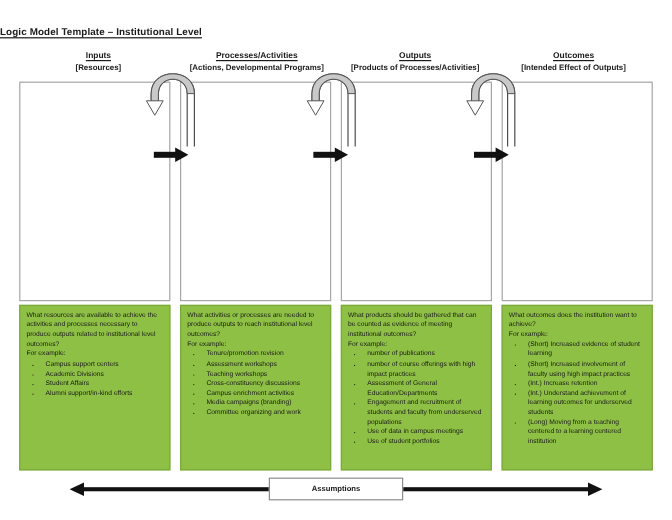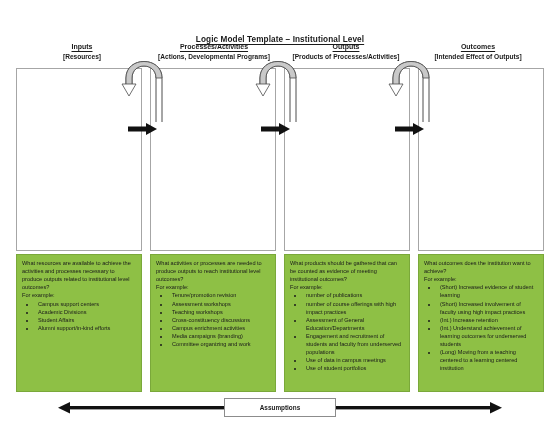--- a/index.html
+++ b/index.html
@@ -16,24 +16,23 @@
     position: relative;
     width: 560px;
     height: 433px;
     background: #ffffff;
     overflow: hidden;
   }
 
   
   .doc-title {
     position: absolute;
-    top: 35px;
+    top: 22px;
     left: 0;
     width: 560px;
-    text-align: center;
     font-size: 8.2px;
     font-weight: bold;
     letter-spacing: 0.1px;
     text-decoration: underline;
     text-underline-offset: 2px;
   }
 
   
   .col-headers {
     position: absolute;

